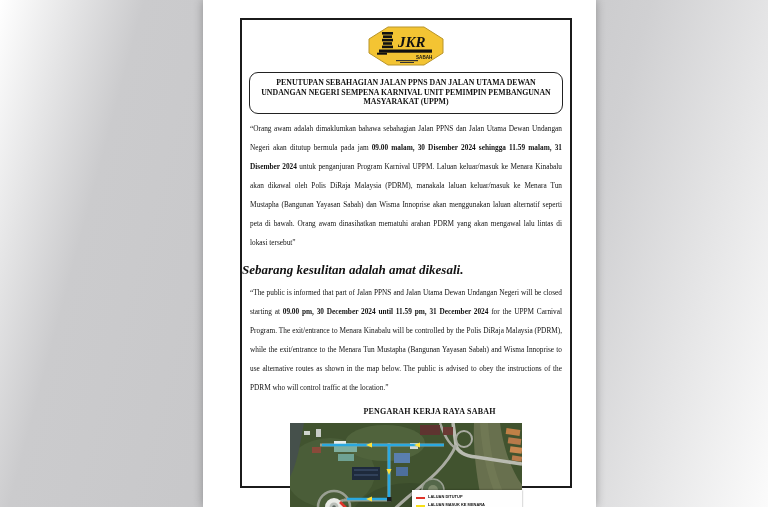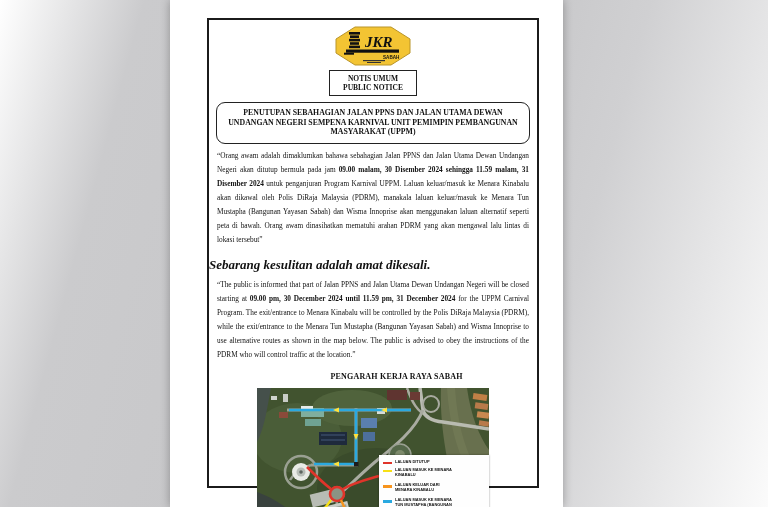--- a/index.html
+++ b/index.html
@@ -2,39 +2,39 @@
 <html><head>
 <meta charset="utf-8">
 <style>
   html,body{margin:0;padding:0;}
   .stage{
     position:relative;width:768px;height:507px;overflow:hidden;
     background:linear-gradient(105deg,#ffffff 0%,#cbcbcd 16%,#c5c5c7 55%,#d0d0d2 72%,#fbfbfb 100%);
     font-family:"Liberation Serif", serif;color:#111;
   }
   .paper{
-    position:absolute;left:170px;top:0;width:393px;height:507px;background:#ffffff;
+    position:absolute;left:203px;top:0;width:393px;height:507px;background:#ffffff;
     box-shadow:0 0 9px rgba(0,0,0,.30);
   }
   .frame{
     position:absolute;left:37px;top:18px;width:332px;height:470px;
     border:2px solid #1b1b1b;box-sizing:border-box;background:#fff;
   }
   .logo-wrap{width:76px;height:40px;margin:6px auto 0;}
   .notice-box{
     width:86px;margin:4px auto 0;border:1px solid #222;text-align:center;
     font-weight:bold;font-size:7.5px;line-height:9px;padding:3px 0;
   }
   .title-box{
     margin:6px 7px 0;border:1.5px solid #222;border-radius:9px;
     padding:5px 9px 6px;text-align:center;font-weight:bold;
     font-size:7.8px;line-height:9.6px;box-sizing:border-box;
   }
   .title-box .t2{margin-top:5px;}
-  .para{margin:5px 8px 0;text-align:justify;font-size:7.3px;line-height:14px;}
+  .para{margin:5px 8px 0;text-align:justify;font-size:7.3px;line-height:19px;}
   .para .b{font-weight:bold;}
   .closing{font-weight:bold;font-style:italic;font-size:13px;margin-top:10px;}
   .signature{text-align:center;font-weight:bold;font-size:8px;margin-top:10px;letter-spacing:.2px;margin-left:47px;}
   .map-wrap{position:relative;width:232px;height:146px;margin:7px auto 0;}
   svg.map{display:block;width:232px;height:146px;}
   .legend{
     position:absolute;right:0;bottom:5px;width:110px;background:#fefefe;
     padding:3px 2px 2px 4px;box-sizing:border-box;box-shadow:0 0 2px rgba(0,0,0,.4);
   }
   .legend-row{display:flex;align-items:flex-start;margin:1.5px 0;}
@@ -64,24 +64,20 @@
 
           <rect x="11" y="23.5" width="53" height="3.2" fill="#111"></rect>
           <rect x="9" y="26.7" width="10" height="2" fill="#111"></rect>
           <text x="30" y="21" font-family="Liberation Serif, serif" font-size="15" font-weight="bold" font-style="italic" fill="#111">JKR</text>
           <text x="48" y="32.5" font-family="Liberation Sans, sans-serif" font-size="4.6" font-weight="bold" fill="#111">SABAH</text>
           <rect x="28" y="34" width="22" height="1.2" fill="#333"></rect>
           <rect x="32" y="36" width="14" height="1" fill="#333"></rect>
         </svg>
       </div>
 
-      <div class="notice-box">
-        <div>NOTIS UMUM</div>
-        <div>PUBLIC NOTICE</div>
-      </div>
 
       <div class="title-box">
         <div class="t1">PENUTUPAN SEBAHAGIAN JALAN PPNS DAN JALAN UTAMA DEWAN UNDANGAN NEGERI SEMPENA KARNIVAL UNIT PEMIMPIN PEMBANGUNAN MASYARAKAT (UPPM)</div>
       </div>
 
       <div class="para"><span>“Orang awam adalah dimaklumkan bahawa sebahagian Jalan PPNS dan Jalan Utama Dewan Undangan Negeri akan ditutup bermula pada jam </span><span class="b">09.00 malam, 30 Disember 2024 sehingga 11.59 malam, 31 Disember 2024</span><span> untuk penganjuran Program Karnival UPPM. Laluan keluar/masuk ke Menara Kinabalu akan dikawal oleh Polis DiRaja Malaysia (PDRM), manakala laluan keluar/masuk ke Menara Tun Mustapha (Bangunan Yayasan Sabah) dan Wisma Innoprise akan menggunakan laluan alternatif seperti peta di bawah. Orang awam dinasihatkan mematuhi arahan PDRM yang akan mengawal lalu lintas di lokasi tersebut”</span></div>
       <div class="closing">Sebarang kesulitan adalah amat dikesali.</div>
 
       <div class="para"><span>“The public is informed that part of Jalan PPNS and Jalan Utama Dewan Undangan Negeri will be closed starting at </span><span class="b">09.00 pm, 30 December 2024 until 11.59 pm, 31 December 2024</span><span> for the UPPM Carnival Program. The exit/entrance to Menara Kinabalu will be controlled by the Polis DiRaja Malaysia (PDRM), while the exit/entrance to the Menara Tun Mustapha (Bangunan Yayasan Sabah) and Wisma Innoprise to use alternative routes as shown in the map below. The public is advised to obey the instructions of the PDRM who will control traffic at the location.”</span></div>
 

